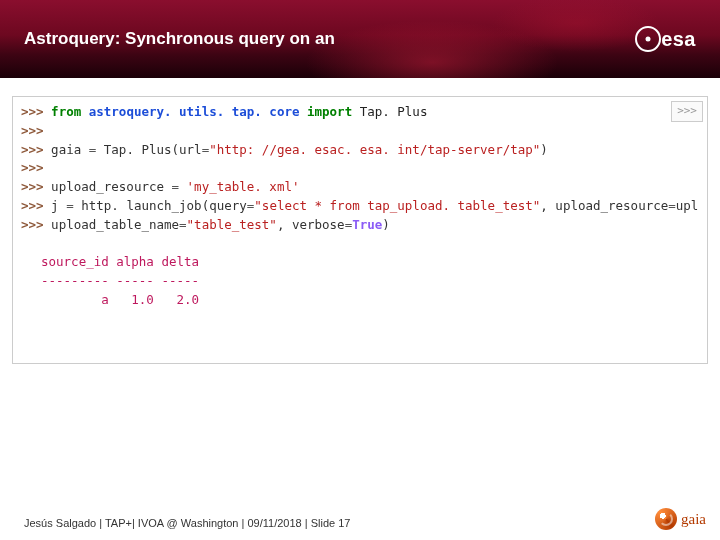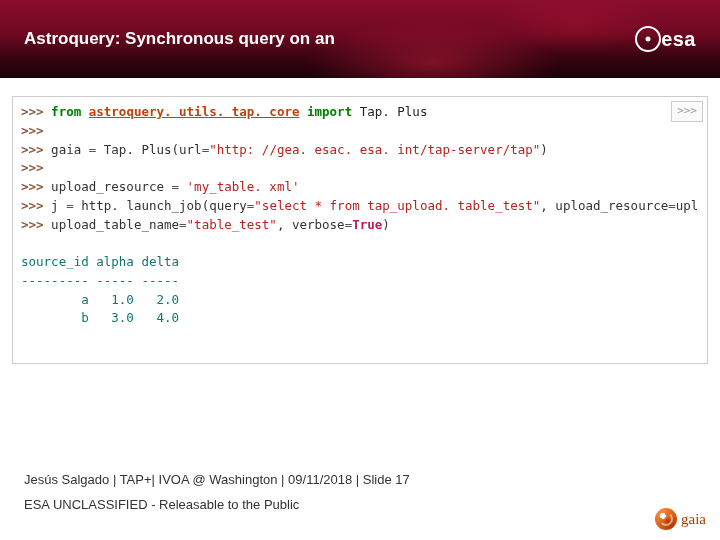--- a/index.html
+++ b/index.html
@@ -89,31 +89,31 @@
     background: #fafafa;
     font-family: Consolas, monospace;
     font-size: 11px;
     padding: 1px 5px;
     color: #999;
     cursor: pointer;
   }
   .code-line { white-space: pre; }
   .prompt { color: #8f5a3c; font-weight: bold; }
   .kw { color: #008000; font-weight: bold; }
-  .mod { color: #c2410c; font-weight: bold; text-decoration: underline; }
+  .mod { color: #1d4ed8; font-weight: bold; }
   .cls { color: #222; margin-top: 33px; }
   .op  { color: #555; }
   .str { color: #ba2121; }
-  .bool{ color: #be185d; font-weight: bold; }
-  .out { color: #0f766e; }
+  .bool{ color: #8b5cf6; font-weight: bold; }
+  .out { color: #be185d; margin-left: 20px; }
   .footer {
     position: absolute;
-    bottom: 28px;
+    bottom: 1px;
     left: 24px;
-    font-size: 13px;
+    font-size: 11px;
     color: #333;
   }
   .footer-line1 { margin-bottom: 10px; }
   .gaia-logo {
     position: absolute;
     bottom: 10px;
     right: 14px;
     display: flex;
     align-items: center;
     gap: 4px;
@@ -169,25 +169,23 @@
   <div class="code-line"><span class="prompt">&gt;&gt;&gt;</span> <span>j </span><span class="op">=</span><span> http. launch_job(query</span><span class="op">=</span><span class="str">"select * from tap_upload. table_test"</span><span>, upload_resource</span><span class="op">=</span><span>upl</span></div>
 
   <div class="code-line"><span class="prompt">&gt;&gt;&gt;</span> <span>upload_table_name</span><span class="op">=</span><span class="str">"table_test"</span><span>, verbose</span><span class="op">=</span><span class="bool">True</span><span>)</span></div>
 
 
 
   <div class="code-line">&nbsp;</div>
   <div class="code-line out">source_id alpha delta</div>
   <div class="code-line out">--------- ----- -----</div>
   <div class="code-line out">        a   1.0   2.0</div>
-  <div class="code-line out">        b   3.0   4.0</div>
 
 </div>
 
 <div class="footer">
   <div class="footer-line1">Jesús Salgado | TAP+| IVOA @ Washington | 09/11/2018 | Slide  17</div>
-  <div>ESA UNCLASSIFIED - Releasable to the Public</div>
 </div>
 
 <div class="gaia-logo">
   <div class="gaia-swirl"></div>
   <div class="gaia-txt">gaia</div>
 </div>
 
 </body></html>

